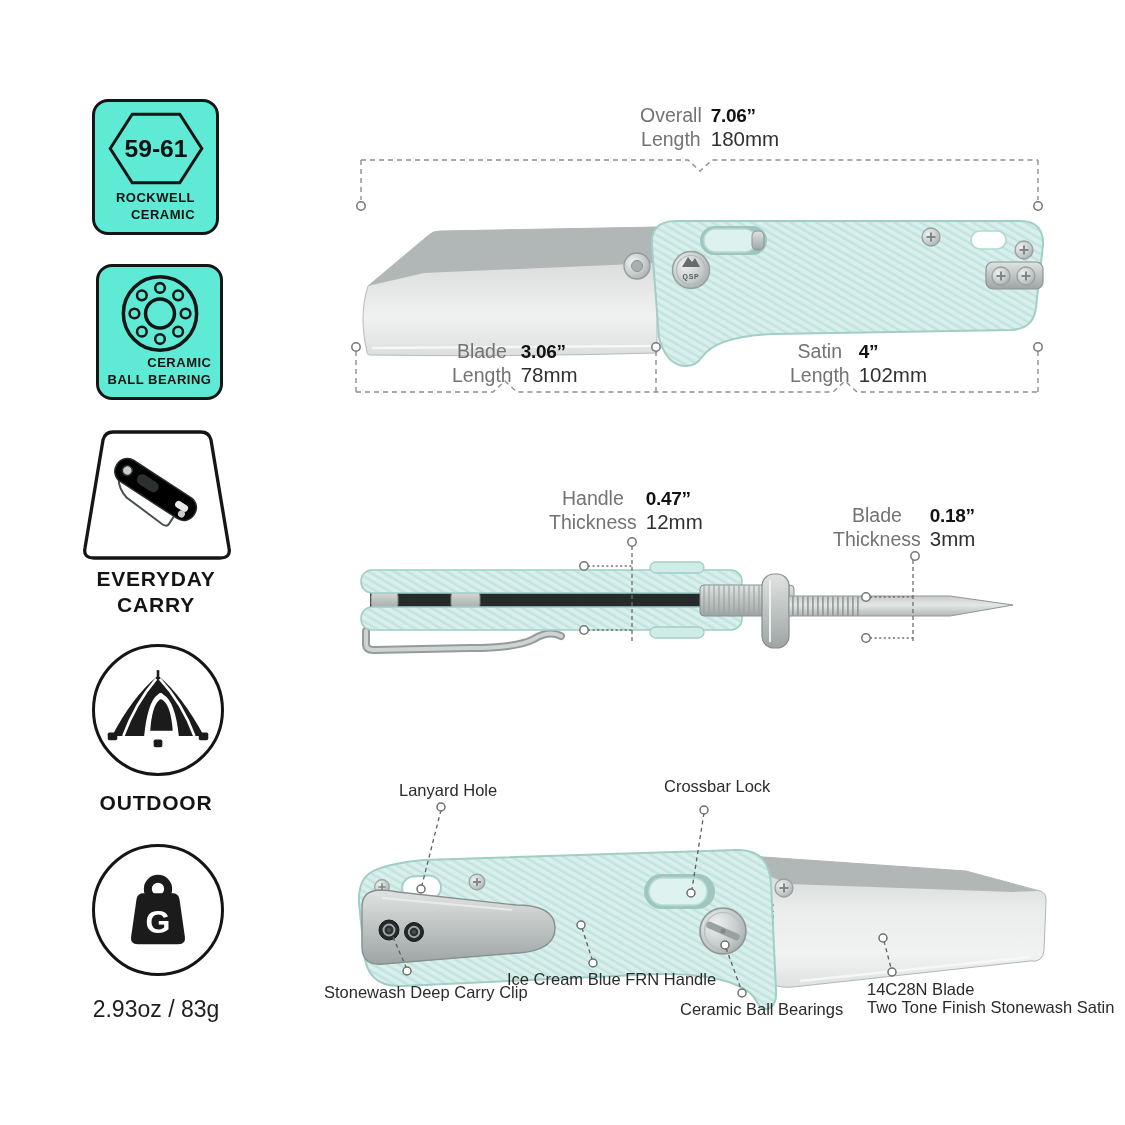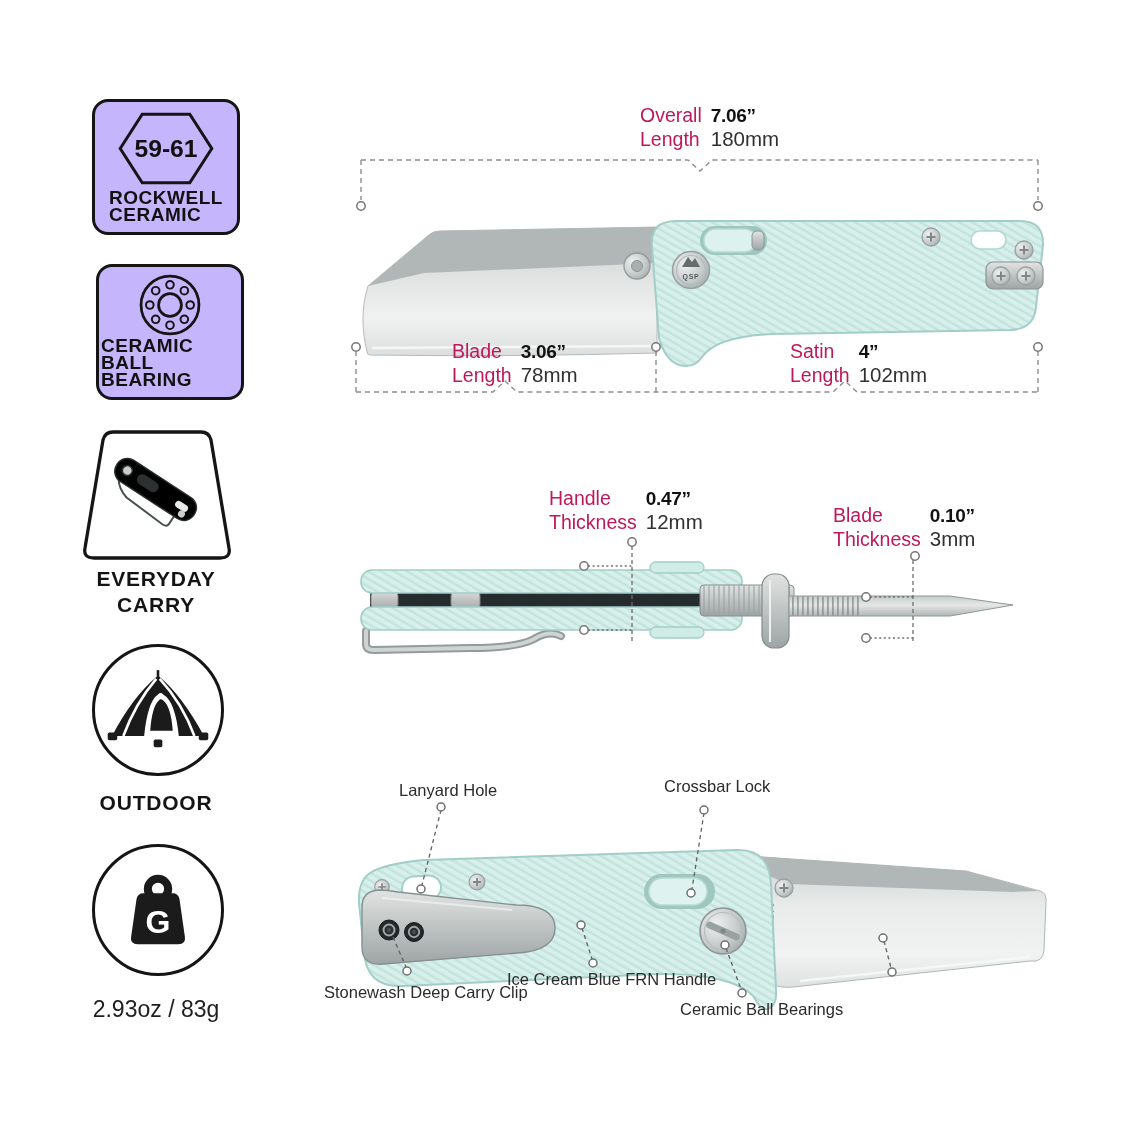--- a/index.html
+++ b/index.html
@@ -1,32 +1,32 @@
 <!DOCTYPE html>
 <html><head>
 <meta charset="utf-8">
 <style>
   html,body{margin:0;padding:0;background:#fff;}
   body{font-family:"Liberation Sans",sans-serif;color:#2d2d2d;}
   .canvas{position:relative;width:1125px;height:1125px;background:#fff;overflow:hidden;}
   .abs{position:absolute;}
   svg{display:block;}
   
-  .badge{position:absolute;width:148px;height:136px;border:3px solid #151515;border-radius:16px;
+  .badge{position:absolute;width:127px;height:136px;border:3px solid #151515;border-radius:16px;
          display:flex;flex-direction:column;align-items:center;justify-content:space-between;
-         padding:6px 2px 9px 2px;box-sizing:border-box;background:#c4b5fd;}
-  .badge-label{font-size:19px;font-weight:bold;letter-spacing:.5px;text-align:left;line-height:17px;color:#121212;}
+         padding:6px 2px 9px 2px;box-sizing:border-box;background:#5eead4;}
+  .badge-label{font-size:13px;font-weight:bold;letter-spacing:.5px;text-align:right;line-height:17px;color:#121212;}
   .side-label{position:absolute;width:190px;text-align:center;font-weight:600;font-size:21px;
               letter-spacing:.8px;color:#141414;line-height:26px;}
   .side-circle{position:absolute;width:126px;height:126px;border:3.5px solid #151515;border-radius:50%;
                display:flex;align-items:center;justify-content:center;background:#fff;}
   .weight-label{position:absolute;width:220px;text-align:center;font-size:23px;font-weight:500;color:#1e1e1e;}
   
   .dim{position:absolute;display:grid;grid-template-columns:auto auto;column-gap:9px;align-items:baseline;row-gap:0;}
-  .dim .lab{text-align:left;font-size:19.5px;color:#be185d;line-height:23px;}
+  .dim .lab{text-align:center;font-size:19.5px;color:#737373;line-height:23px;}
   .dim .in{font-size:19px;font-weight:bold;color:#121212;line-height:23px;letter-spacing:-.3px;}
   .dim .mm{font-size:20.5px;color:#303030;line-height:23px;}
   
   .co{position:absolute;font-size:16.5px;color:#2b2b2b;line-height:18px;white-space:nowrap;}
 </style>
 </head>
 <body>
 
 <div class="canvas">
 
@@ -284,24 +284,28 @@
 
   <div class="dim" style="left:549px;top:487px;">
     <span class="lab">Handle</span>
     <span class="in">0.47”</span>
     <span class="lab">Thickness</span>
     <span class="mm">12mm</span>
   </div>
 
   <div class="dim" style="left:833px;top:504px;">
     <span class="lab">Blade</span>
-    <span class="in">0.10”</span>
+    <span class="in">0.18”</span>
     <span class="lab">Thickness</span>
     <span class="mm">3mm</span>
   </div>
 
   <div class="co" style="left:399px;top:781px;">Lanyard Hole</div>
   <div class="co" style="left:664px;top:777px;">Crossbar Lock</div>
   <div class="co" style="left:324px;top:983px;">Stonewash Deep Carry Clip</div>
   <div class="co" style="left:507px;top:970px;">Ice Cream Blue FRN Handle</div>
   <div class="co" style="left:680px;top:1000px;">Ceramic Ball Bearings</div>
+  <div class="co" style="left:867px;top:980px;">
+    <div>14C28N Blade</div>
+    <div>Two Tone Finish Stonewash Satin</div>
+  </div>
 
 </div>
 
 </body></html>

